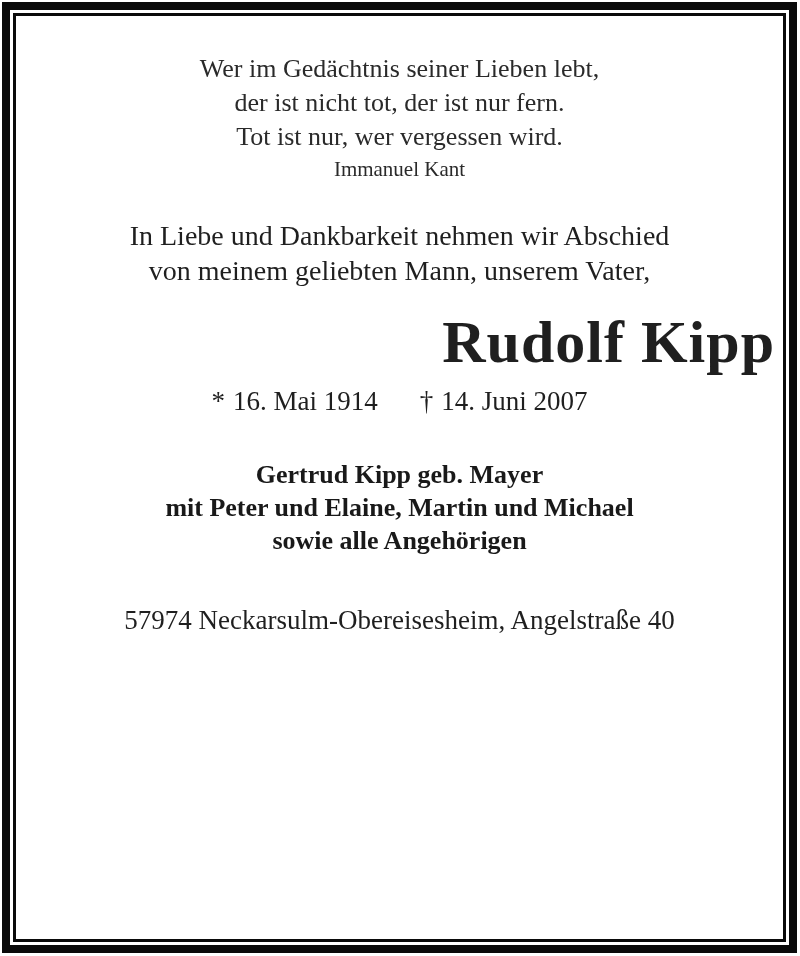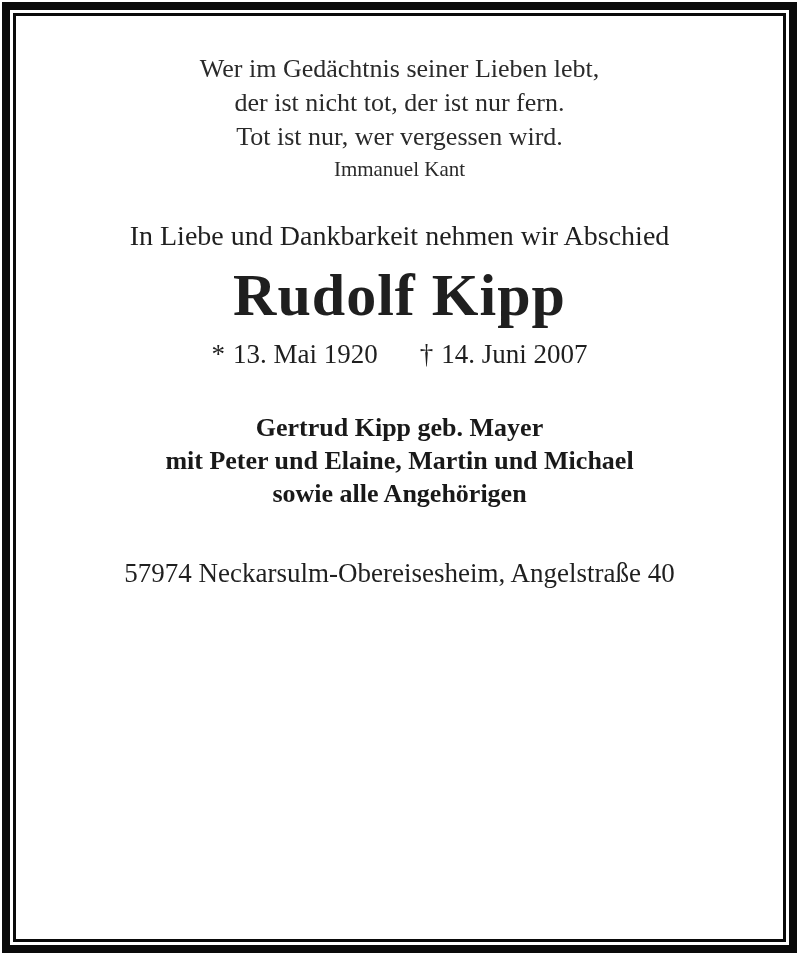--- a/index.html
+++ b/index.html
@@ -46,25 +46,26 @@
     line-height: 30px;
   }
 
   .intro {
     margin-top: 34px;
     font-size: 28px;
     line-height: 35px;
   }
 
   .deceased-name {
-    margin-top: 6px;
+    margin-top: 18px;
     font-size: 60px;
     line-height: 72px;
     font-weight: bold;
     letter-spacing: 1px;
+    text-align: right;
   }
 
   .dates {
     margin-top: 6px;
     font-size: 27px;
     line-height: 34px;
   }
   .dates .birth-group { margin-right: 42px; }
   .dates .symbol { display: inline-block; margin-right: 8px; }
 
@@ -98,26 +99,27 @@
 
         <div class="quote">
           <div class="line">Wer im Gedächtnis seiner Lieben lebt,</div>
           <div class="line">der ist nicht tot, der ist nur fern.</div>
           <div class="line">Tot ist nur, wer vergessen wird.</div>
           <div class="line attribution">Immanuel Kant</div>
         </div>
 
         <div class="intro">
           <div class="line">In Liebe und Dankbarkeit nehmen wir Abschied</div>
+          <div class="line">von meinem geliebten Mann, unserem Vater,</div>
         </div>
 
         <div class="deceased-name line">Rudolf Kipp</div>
 
         <div class="dates line">
-          <span class="birth-group"><span class="symbol">*</span><span>13. Mai 1920</span></span><span class="death-group"><span class="symbol">†</span><span>14. Juni 2007</span></span>
+          <span class="birth-group"><span class="symbol">*</span><span>16. Mai 1914</span></span><span class="death-group"><span class="symbol">†</span><span>14. Juni 2007</span></span>
         </div>
 
         <div class="mourners">
           <div class="line">Gertrud Kipp geb. Mayer</div>
           <div class="line">mit Peter und Elaine, Martin und Michael</div>
           <div class="line">sowie alle Angehörigen</div>
         </div>
 
 
         <div class="address line">57974 Neckarsulm-Obereisesheim, Angelstraße 40</div>

